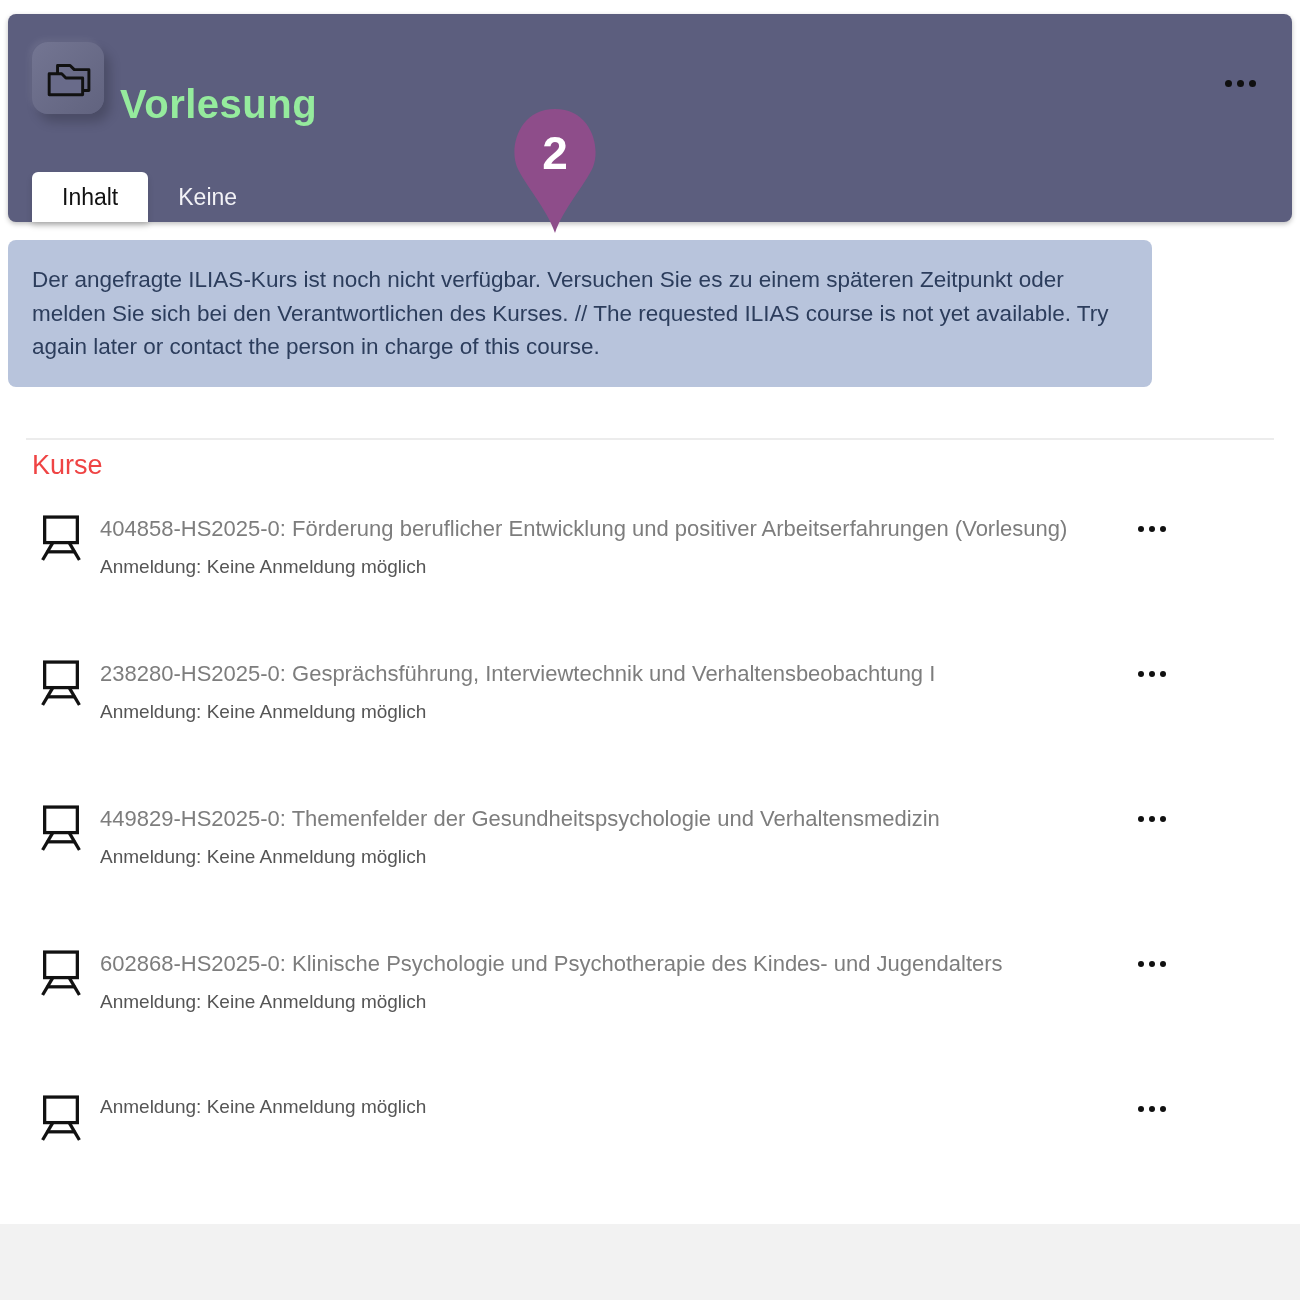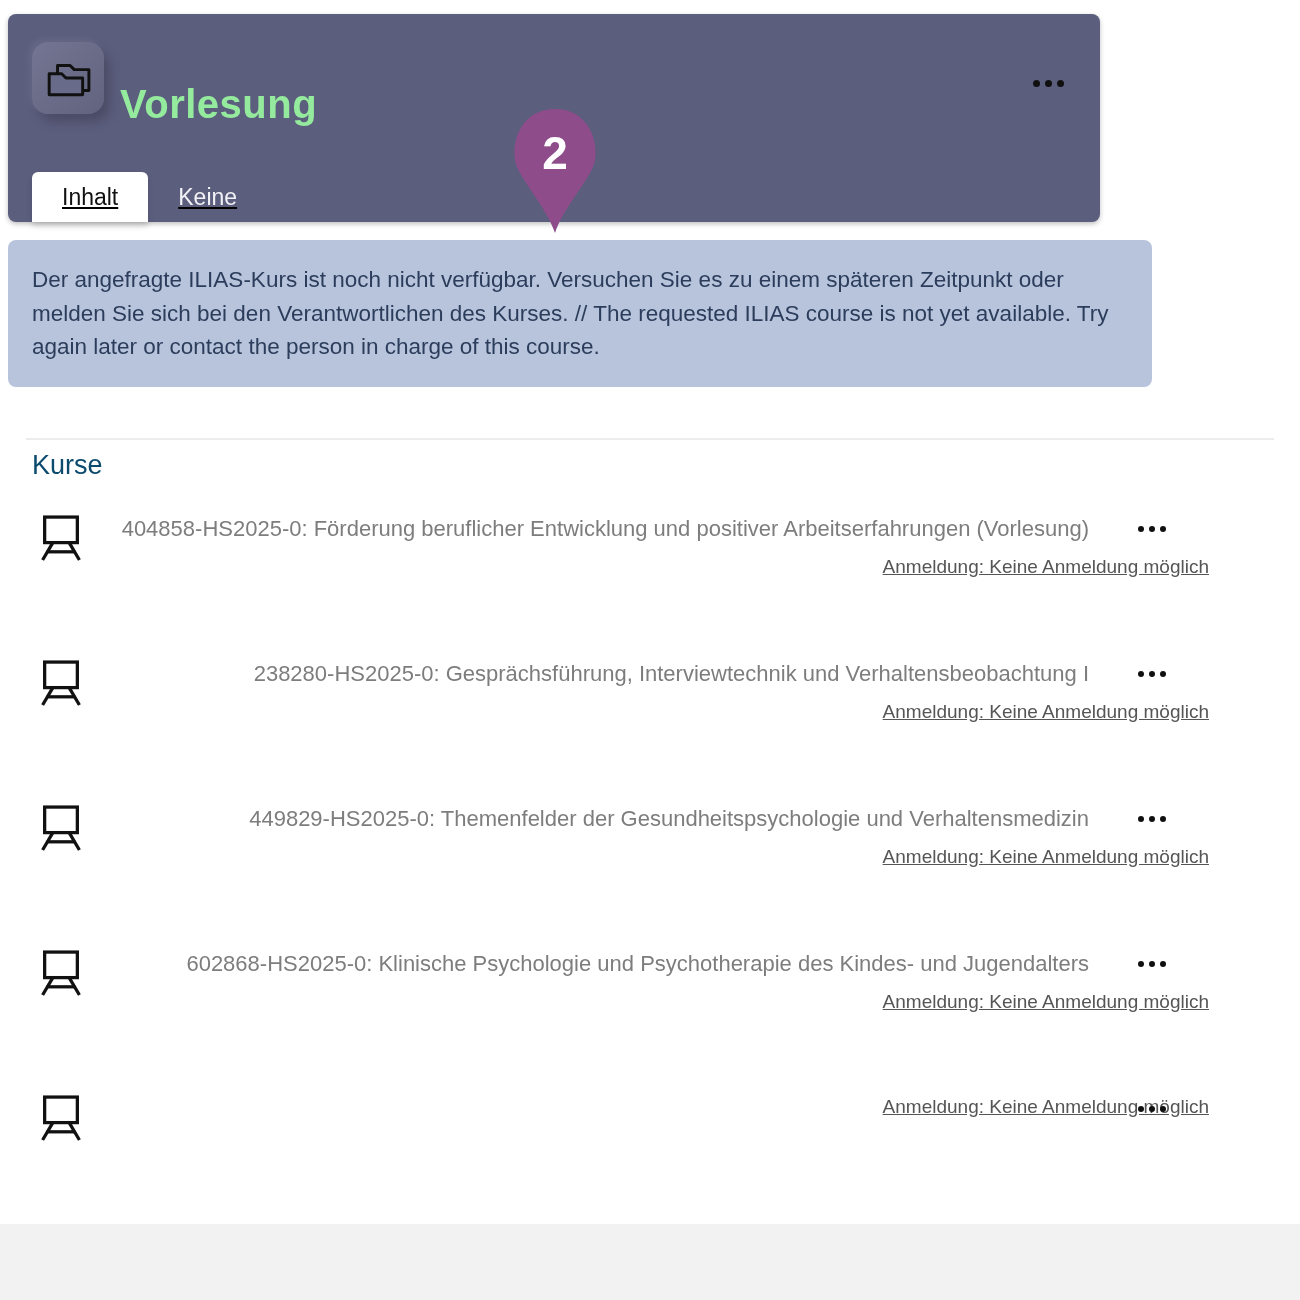--- a/index.html
+++ b/index.html
@@ -1,40 +1,40 @@
 <!DOCTYPE html>
 <html><head>
 <meta charset="utf-8">
 <style>
   * { margin:0; padding:0; box-sizing:border-box; }
   html,body { width:1300px; height:1300px; background:#ffffff;
     font-family:"Liberation Sans","DejaVu Sans",sans-serif; overflow:hidden; position:relative; }
 
   
   .header-card{
-    position:absolute; left:8px; top:14px; width:1092px; height:208px;
+    position:absolute; left:8px; top:14px; width:1284px; height:208px;
     background:#5c5e7e; border-radius:8px;
     box-shadow:0 2px 5px rgba(0,0,0,.25);
   }
   .icon-tile{
     position:absolute; left:24px; top:28px; width:72px; height:72px;
     border-radius:16px;
     background:linear-gradient(135deg,#737592,#61637f);
     box-shadow:6px 8px 12px rgba(0,0,0,.20), -3px -3px 6px rgba(255,255,255,.07);
     display:flex; align-items:center; justify-content:center;
   }
   .page-title{
     position:absolute; left:112px; top:68px;
     font-size:40px; font-weight:bold; color:#95eb9d; letter-spacing:.5px;
   }
   .kebab{ display:flex; gap:5px; align-items:center; cursor:pointer; }
   .kebab .dot{ width:7px; height:7px; border-radius:50%; background:#101010; }
   .header-kebab{ position:absolute; right:36px; top:66px; }
 
-  .tabs{ position:absolute; left:24px; bottom:0; display:flex; align-items:flex-end;text-decoration:underline; }
+  .tabs{ position:absolute; left:24px; bottom:0; display:flex; align-items:flex-end; }
   .tab{
     height:50px; padding:0 30px; display:flex; align-items:center; justify-content:center;
     font-size:23px; cursor:pointer;
   }
   .tab.active{
     background:#ffffff; color:#111111; border-radius:6px 6px 0 0;
     box-shadow:0 4px 6px rgba(0,0,0,.15);
   }
   .tab.inactive{ color:#f2f2f6; }
 
@@ -52,29 +52,29 @@
     padding:23px 26px 23px 24px;
     font-size:22.5px; line-height:33.5px; color:#2c3d5c;
   }
 
   
   .divider{
     position:absolute; left:26px; top:438px; width:1248px; height:2px; background:#ececec;
   }
   .section-title{
     position:absolute; left:32px; top:450px;
-    font-size:27px; font-weight:500; color:#0c4a6e;
+    font-size:27px; font-weight:500; color:#ef4444;
   }
-  .course-list{ position:absolute; left:0; top:514px; width:1209px;text-align:right; }
+  .course-list{ position:absolute; left:0; top:514px; width:1209px; }
   .course-row{ position:relative; min-height:72px; margin-bottom:73px; padding-left:100px; }
   .course-icon{ position:absolute; left:38px; top:0; }
   .course-title{
     font-size:22px; line-height:30px; color:#7d7d7d; cursor:pointer; padding-right:120px;
   }
-  .course-sub{ font-size:19px; line-height:26px; color:#555555; margin-top:10px;text-decoration:underline; }
+  .course-sub{ font-size:19px; line-height:26px; color:#555555; margin-top:10px; }
   .row-kebab{ position:absolute; right:43px; top:12px; }
   .row-kebab .dot{ width:6px; height:6px; }
 
   
   .footer{ position:absolute; left:0; bottom:0; width:1300px; height:76px; background:#f2f2f2; }
 </style>
 </head>
 <body>
 
 <div class="header-card">

